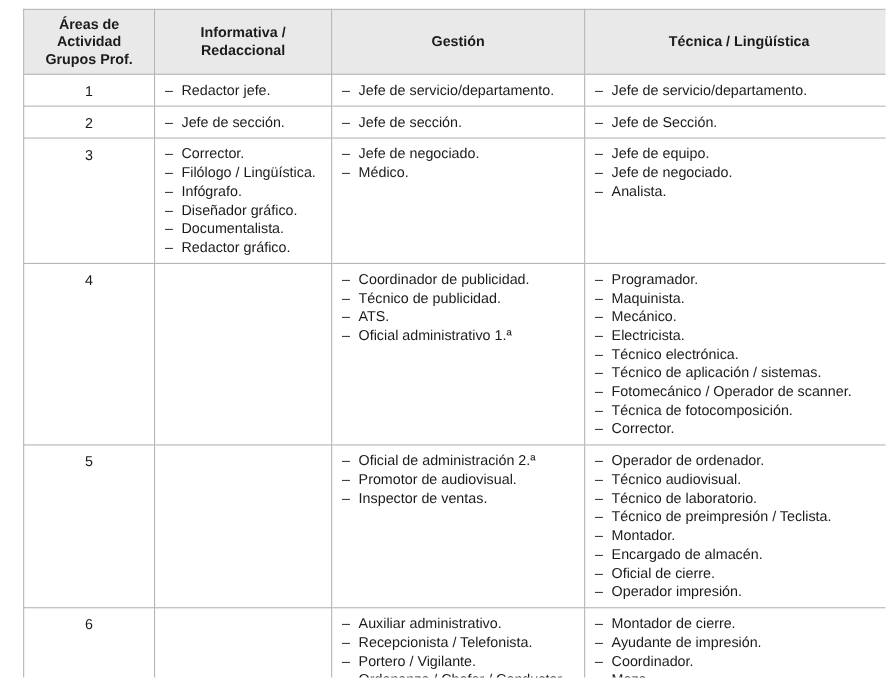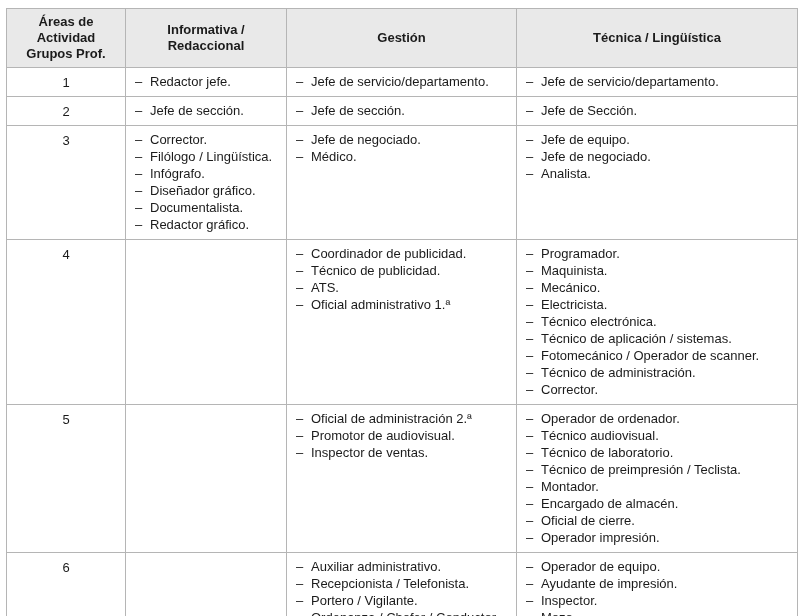--- a/index.html
+++ b/index.html
@@ -6,21 +6,21 @@
     margin: 0;
     padding: 0;
     background: #ffffff;
     font-family: "Liberation Sans", sans-serif;
     color: #1b1b1b;
   }
   .page {
     width: 805px;
     height: 616px;
     box-sizing: border-box;
-    padding: 8px 6px;
+    padding: 8px 21px;
     background: #ffffff;
   }
   table.prof-table {
     border-collapse: collapse;
     table-layout: fixed;
     width: 791px;
     font-size: 13px;
   }
   .prof-table th,
   .prof-table td {
@@ -222,21 +222,21 @@
             <div class="item">
               <span class="dash">–</span>
               <span>Técnico de aplicación / sistemas.</span>
             </div>
             <div class="item">
               <span class="dash">–</span>
               <span>Fotomecánico / Operador de scanner.</span>
             </div>
             <div class="item">
               <span class="dash">–</span>
-              <span>Técnico de administración.</span>
+              <span>Técnica de fotocomposición.</span>
             </div>
             <div class="item">
               <span class="dash">–</span>
               <span>Corrector.</span>
             </div>
           </td>
         </tr>
         <tr>
           <td class="num-cell">5</td>
           <td class="list-cell"></td>
@@ -306,29 +306,29 @@
               <span>Portero / Vigilante.</span>
             </div>
             <div class="item">
               <span class="dash">–</span>
               <span>Ordenanza / Chofer / Conductor.</span>
             </div>
           </td>
           <td class="list-cell">
             <div class="item">
               <span class="dash">–</span>
-              <span>Operador de equipo.</span>
+              <span>Montador de cierre.</span>
             </div>
             <div class="item">
               <span class="dash">–</span>
               <span>Ayudante de impresión.</span>
             </div>
             <div class="item">
               <span class="dash">–</span>
-              <span>Inspector.</span>
+              <span>Coordinador.</span>
             </div>
             <div class="item">
               <span class="dash">–</span>
               <span>Mozo.</span>
             </div>
           </td>
         </tr>
       </tbody>
   </table>
 </div>

